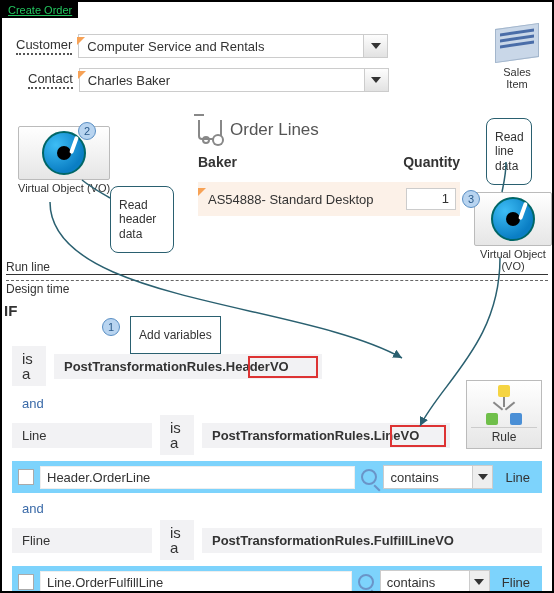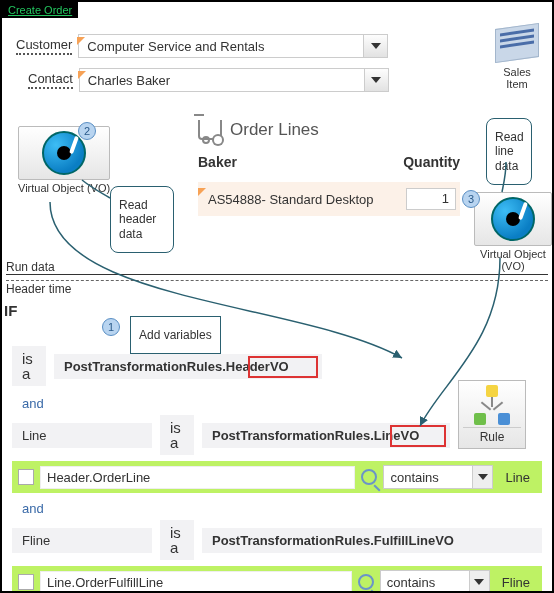--- a/index.html
+++ b/index.html
@@ -50,31 +50,31 @@
   .if-label { position: absolute; left: 2px; top: 300px; font-weight: bold; font-size: 15px; }
 
   .rules-area { position: absolute; left: 10px; top: 318px; right: 10px; font-size: 13px; }
   .rule-row { display: flex; align-items: center; gap: 8px; margin-bottom: 6px; min-height: 30px; }
   .seg { background: #f2f2f4; padding: 5px 10px; display: flex; align-items: center; }
   .seg.var { width: 140px; }
   .seg.isa { width: 34px; font-size: 15px; line-height: 1; }
   .seg.type { flex: 1; position: relative; font-weight: bold; }
   .red-box { position: absolute; border: 2px solid #d33; pointer-events: none; }
   .and-kw { color: #3a6aa8; padding: 4px 10px; font-size: 13px; }
-  .cond-row { display: flex; align-items: center; gap: 6px; background: #bef264; padding: 4px 6px; margin-bottom: 4px; }
+  .cond-row { display: flex; align-items: center; gap: 6px; background: #7dd3fc; padding: 4px 6px; margin-bottom: 4px; }
   .checkbox { width: 16px; height: 16px; border: 1px solid #aaa; background: #fff; }
   .cond-text { flex: 1; padding: 3px 6px; background: #fff; border: 1px solid #eee; }
   .mag-icon { width: 16px; height: 16px; border: 2px solid #6a94c8; border-radius: 50%; position: relative; }
   .mag-icon::after { content:''; position:absolute; bottom:-6px; right:-6px; width: 8px; height: 2px; background:#6a94c8; transform: rotate(45deg); }
   .op-select { display: flex; align-items: center; border: 1px solid #ccc; background: #fff; width: 110px; height: 24px; }
   .op-select span { flex: 1; padding: 0 6px; }
   .op-select .dd { width: 20px; height: 22px; border-left: 1px solid #ccc; display: flex; align-items: center; justify-content: center; background: #eee; }
   .rhs { padding: 3px 6px; }
 
-  .rule-icon-block { position: absolute; right: 26px; top: 378px; text-align: center; background: linear-gradient(#fff,#e6e6e6); border: 1px solid #bbb; padding: 4px; width: 68px; }
+  .rule-icon-block { position: absolute; right: 10px; top: 378px; text-align: center; background: linear-gradient(#fff,#e6e6e6); border: 1px solid #bbb; padding: 4px; width: 76px; }
   .rule-icon { width: 40px; height: 40px; margin: 0 auto; position: relative; }
   .rule-icon .node { position: absolute; width: 12px; height: 12px; border-radius: 2px; }
   .rule-icon .n1 { top: 0; left: 14px; background: #f5d442; }
   .rule-icon .n2 { bottom: 0; left: 2px; background: #6fbf4a; }
   .rule-icon .n3 { bottom: 0; right: 2px; background: #4a8fd6; }
   .rule-icon .stem { position:absolute; top:12px; left:19px; width:2px; height:10px; background:#888; }
   .rule-icon .br1 { position:absolute; top:20px; left:8px; width:12px; height:2px; background:#888; transform:rotate(40deg); }
   .rule-icon .br2 { position:absolute; top:20px; right:8px; width:12px; height:2px; background:#888; transform:rotate(-40deg); }
   .rule-icon-block .lbl { font-size: 12px; margin-top: 2px; border-top: 1px solid #ccc; padding-top: 2px; }
 
@@ -161,24 +161,24 @@
   
   <div class="vo-block" style="left:472px; top:190px;">
     <div class="vo-pad">
       <div class="vo-disc"></div>
     </div>
     <div class="vo-label">Virtual Object (VO)</div>
   </div>
   <div class="step-badge" style="left:460px; top:188px;">3</div>
 
   
-  <div class="divider-label" style="left:4px; top:258px;">Run data</div>
+  <div class="divider-label" style="left:4px; top:258px;">Run line</div>
   <div class="rt-line" style="top:272px;"></div>
   <div class="dt-line" style="top:278px;"></div>
-  <div class="divider-label" style="left:4px; top:280px;">Header time</div>
+  <div class="divider-label" style="left:4px; top:280px;">Design time</div>
 
   <div class="if-label">IF</div>
 
   
   <div class="step-badge" style="left:100px; top:316px;">1</div>
   <div class="callout add-vars-callout" style="left:128px; top:314px;">
     <span>Add variables</span>
   </div>
 
   

